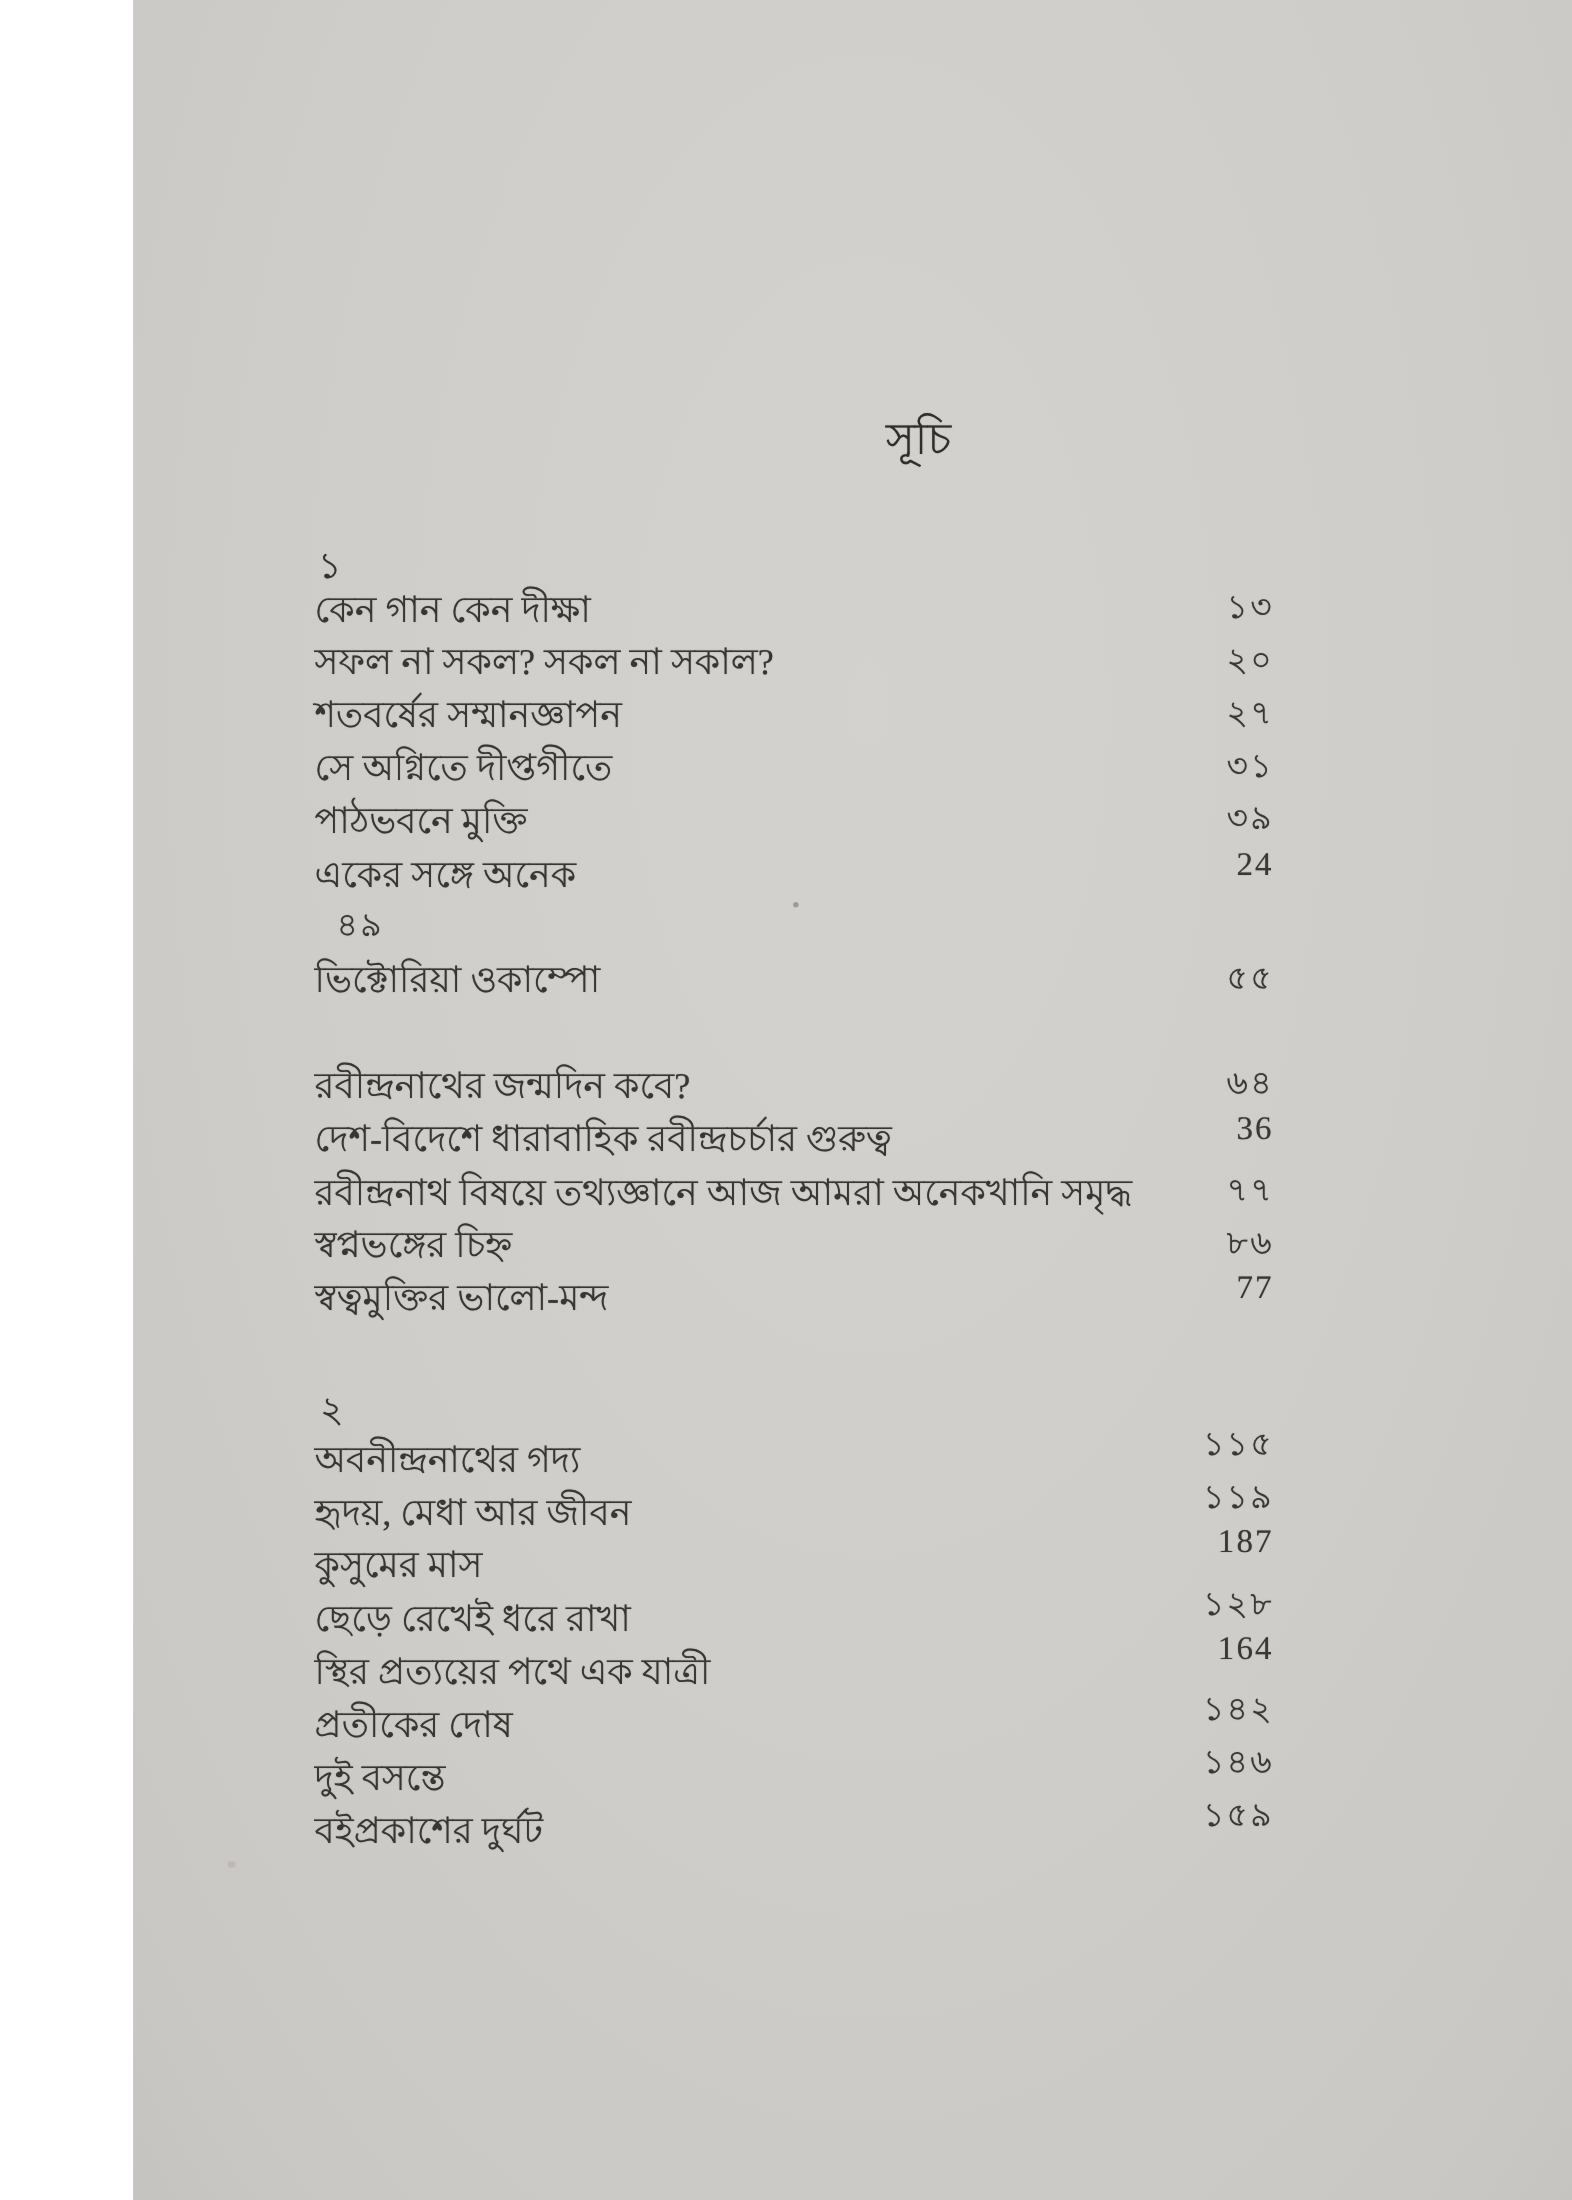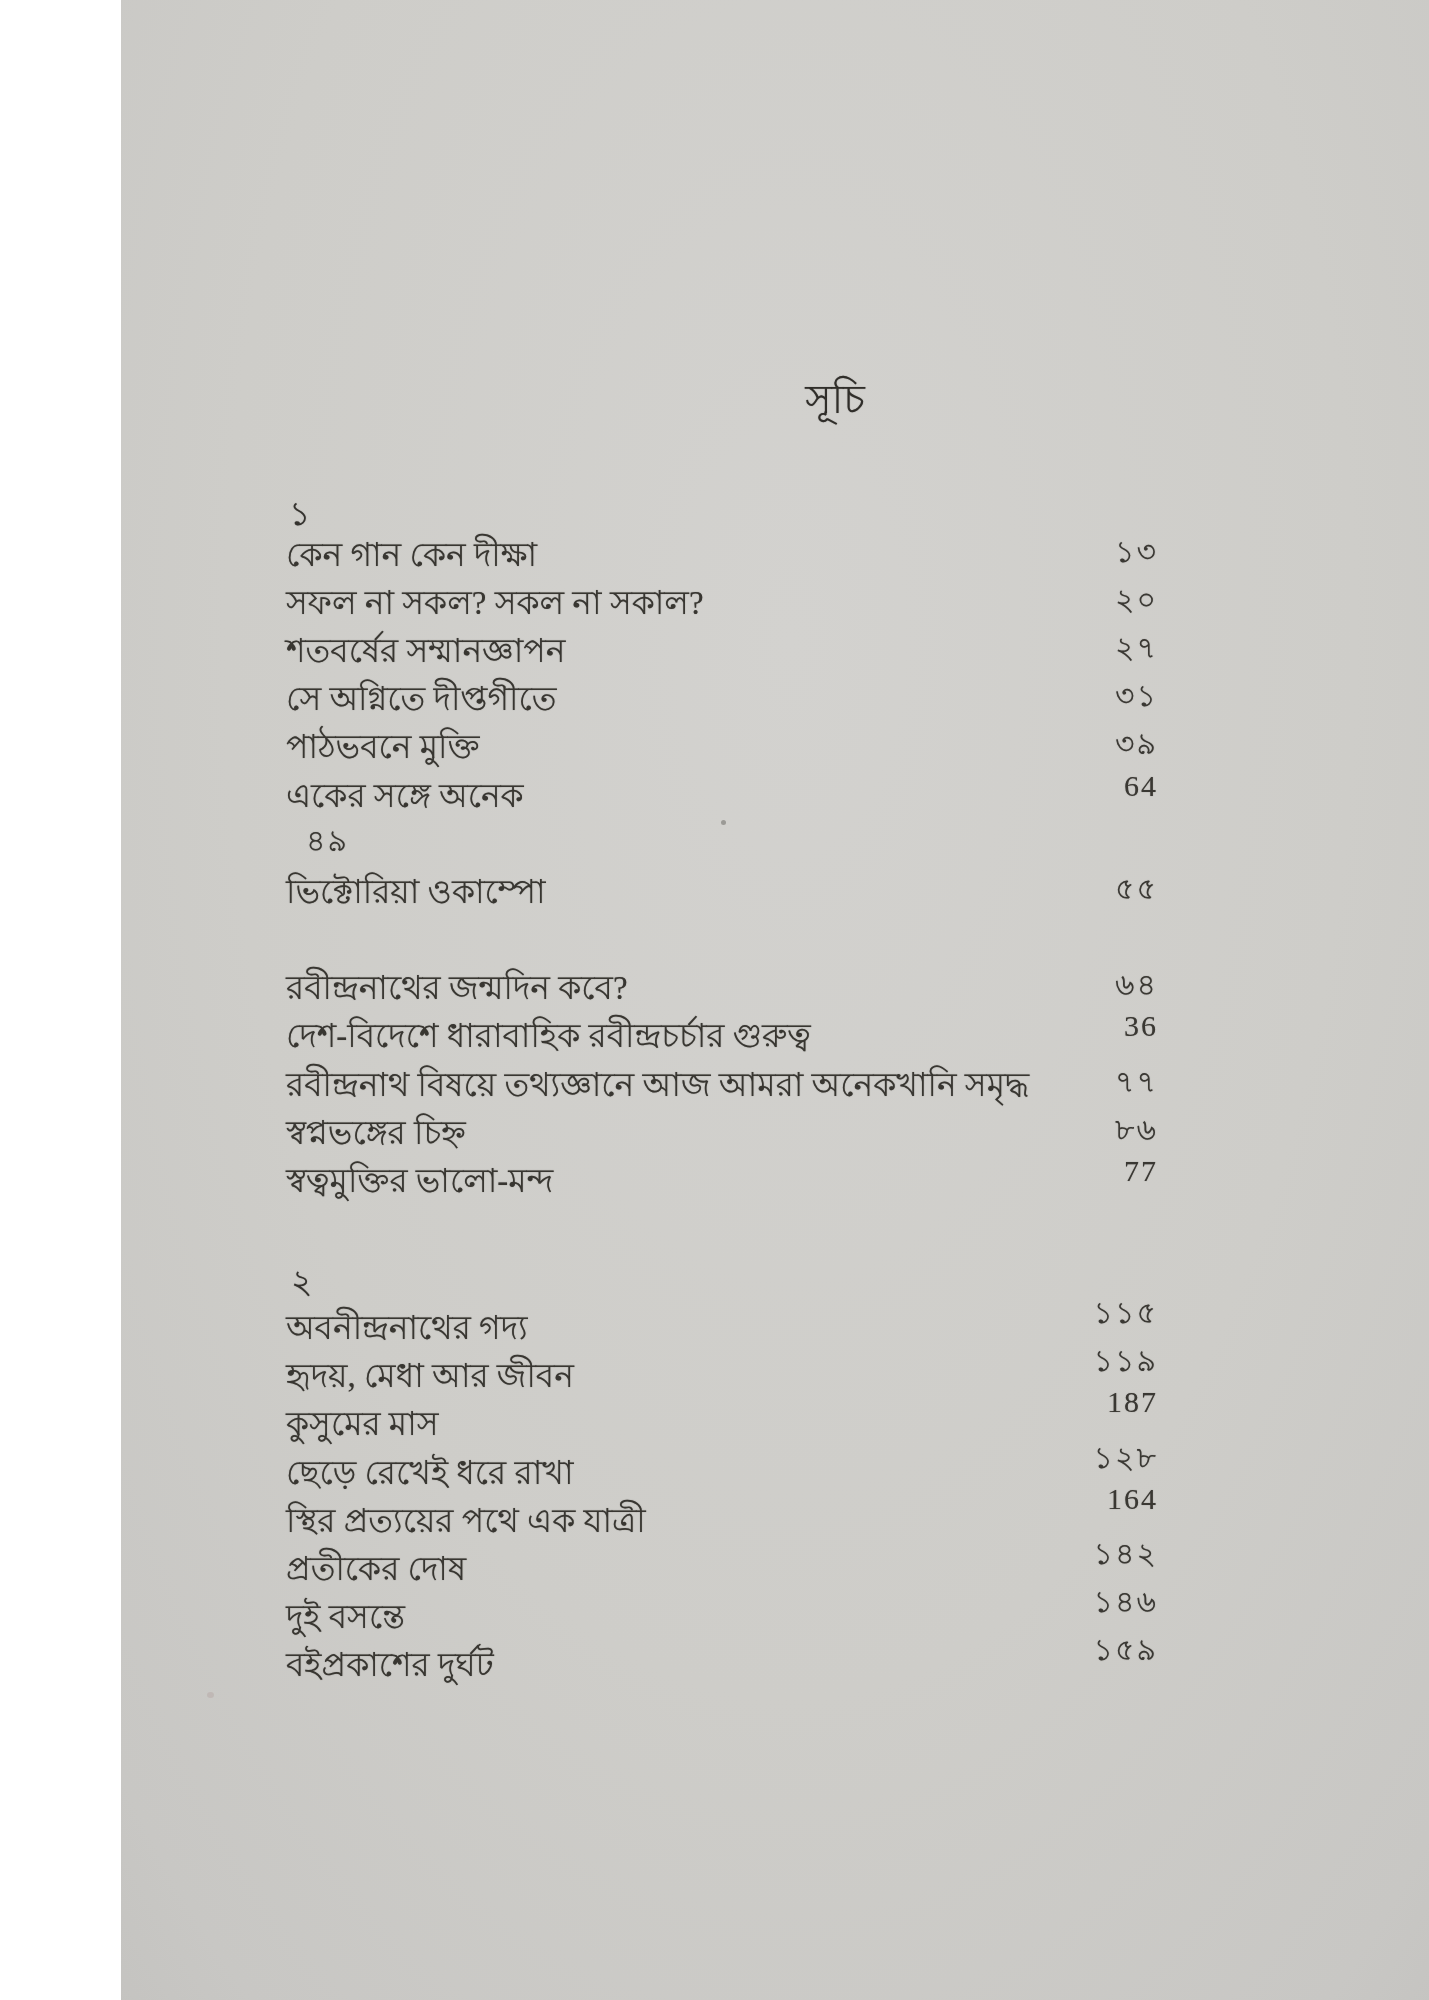--- a/index.html
+++ b/index.html
@@ -71,21 +71,21 @@
   <div class="row s1" style="top:679px">
     <span class="t">সে অগ্নিতে দীপ্তগীতে</span>
     <span class="n">৩১</span>
   </div>
   <div class="row s1" style="top:727px">
     <span class="t">পাঠভবনে মুক্তি</span>
     <span class="n">৩৯</span>
   </div>
   <div class="row s1" style="top:776px">
     <span class="t">একের সঙ্গে অনেক</span>
-    <span class="n">64</span>
+    <span class="n">24</span>
   </div>
   <div class="row s1" style="top:824px">
     <span class="n">৪৯</span>
   </div>
   <div class="row s1" style="top:872px">
     <span class="t">ভিক্টোরিয়া ওকাম্পো</span>
     <span class="n">৫৫</span>
   </div>
   <div class="row s1" style="top:968px">
     <span class="t">রবীন্দ্রনাথের জন্মদিন কবে?</span>

